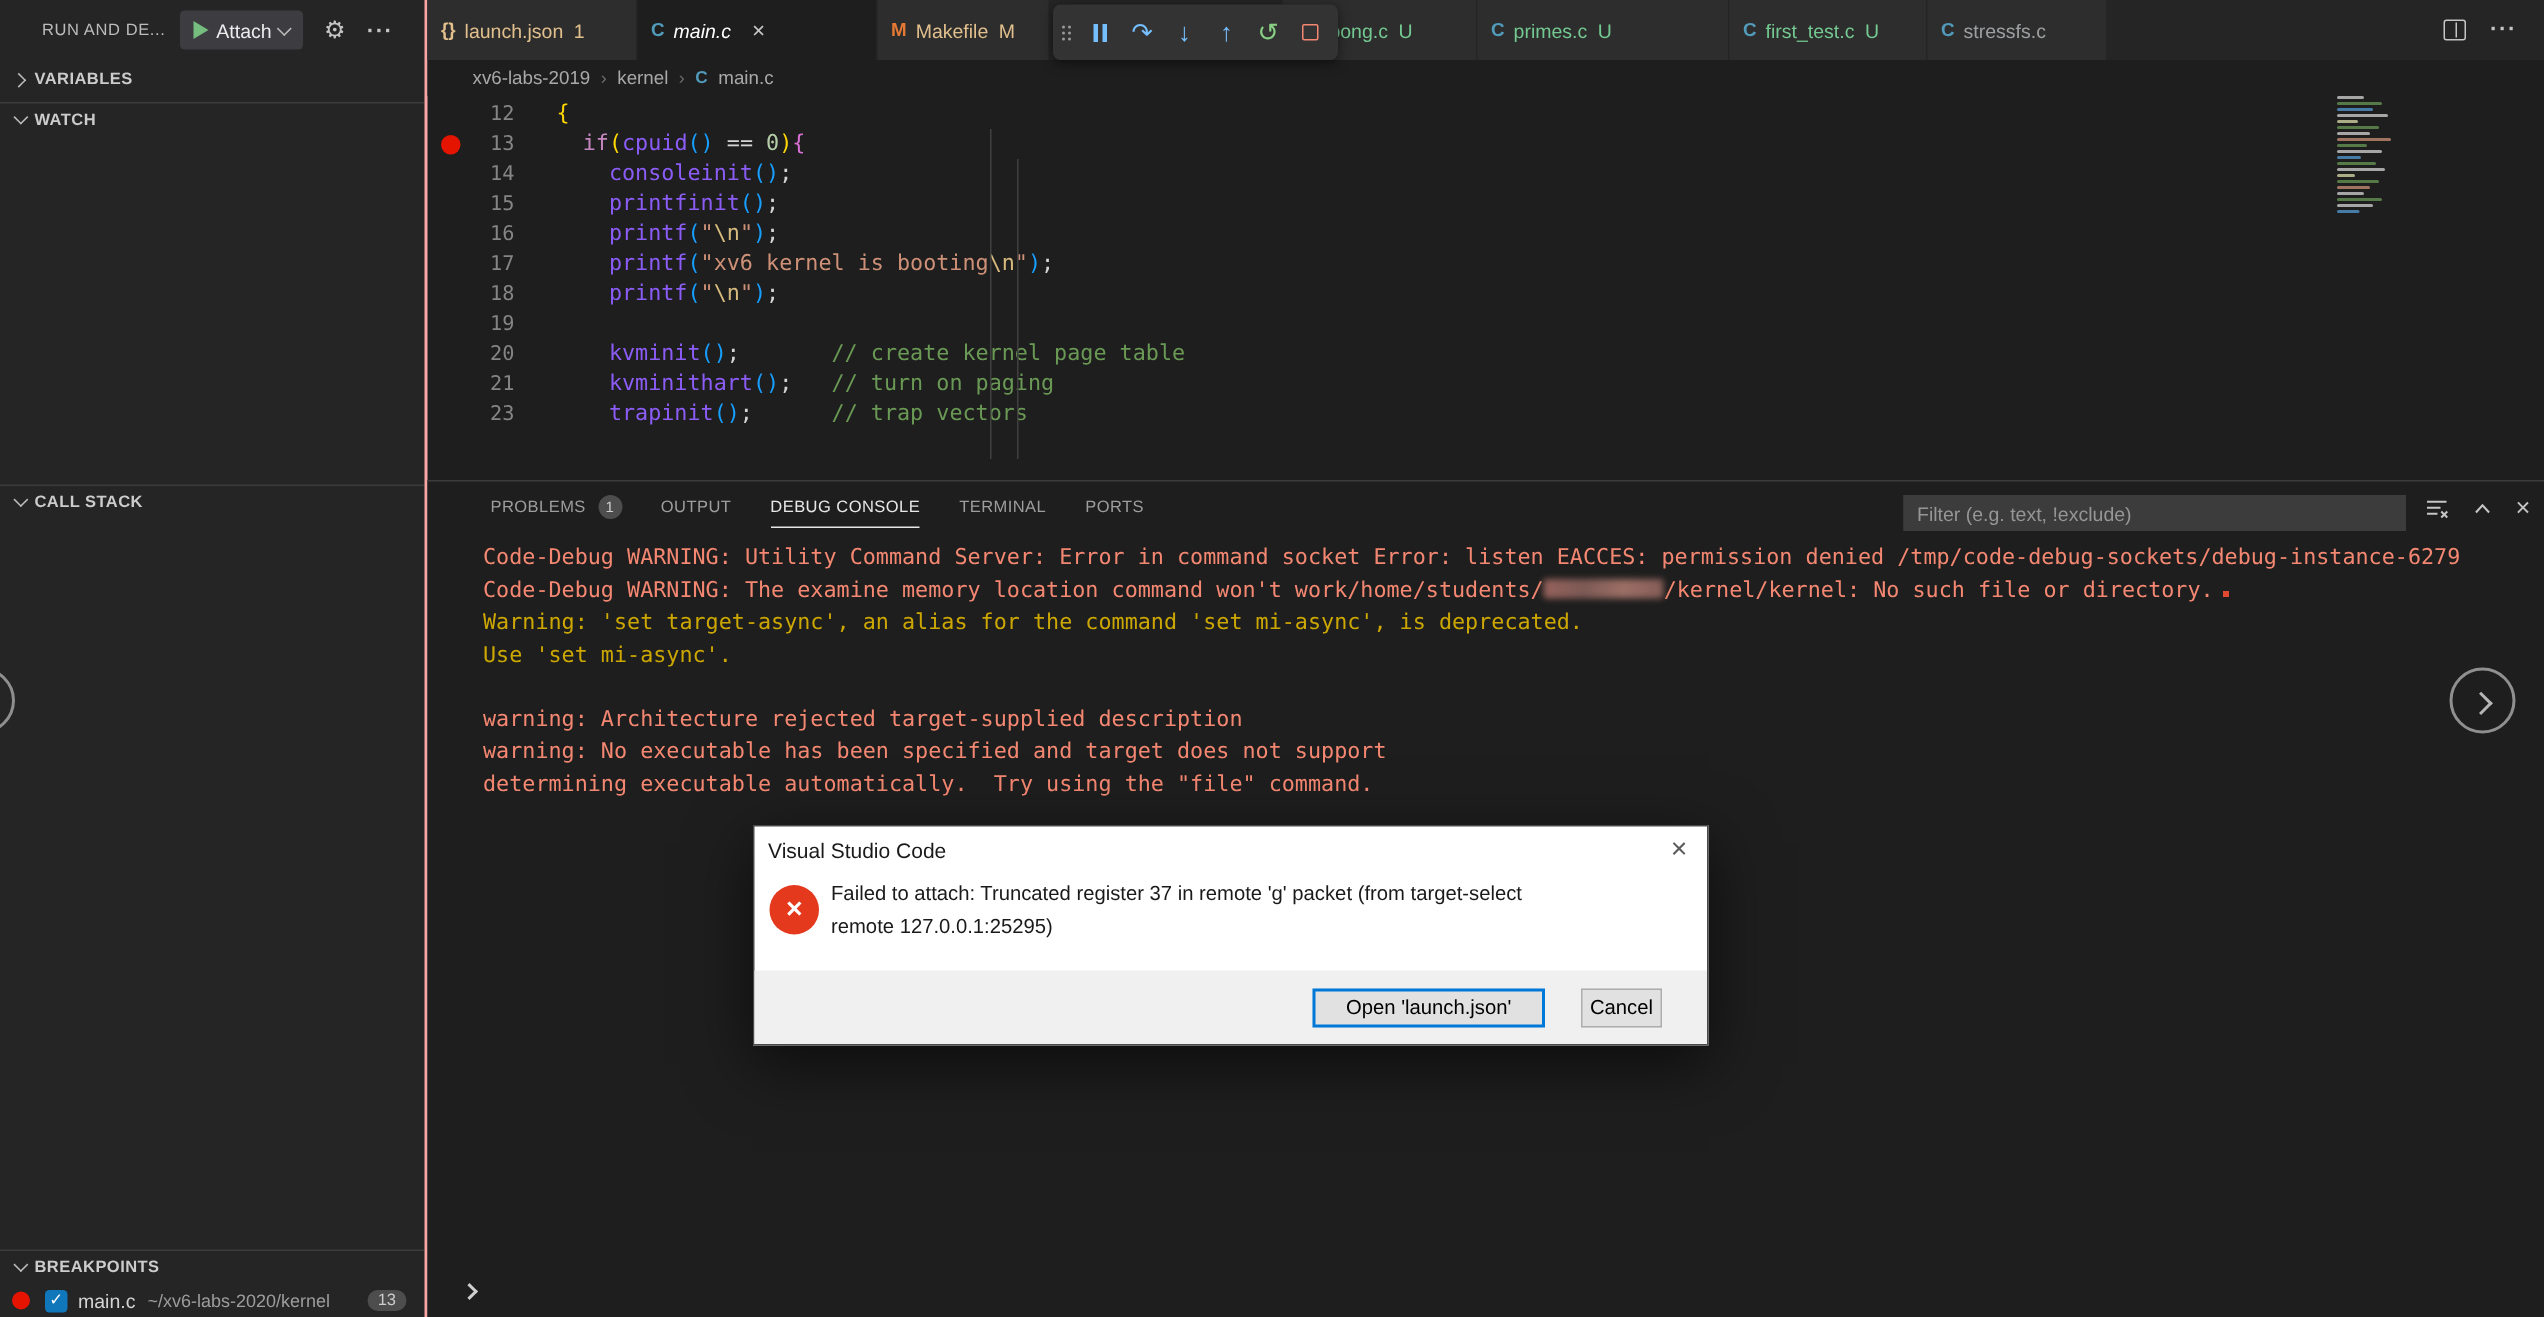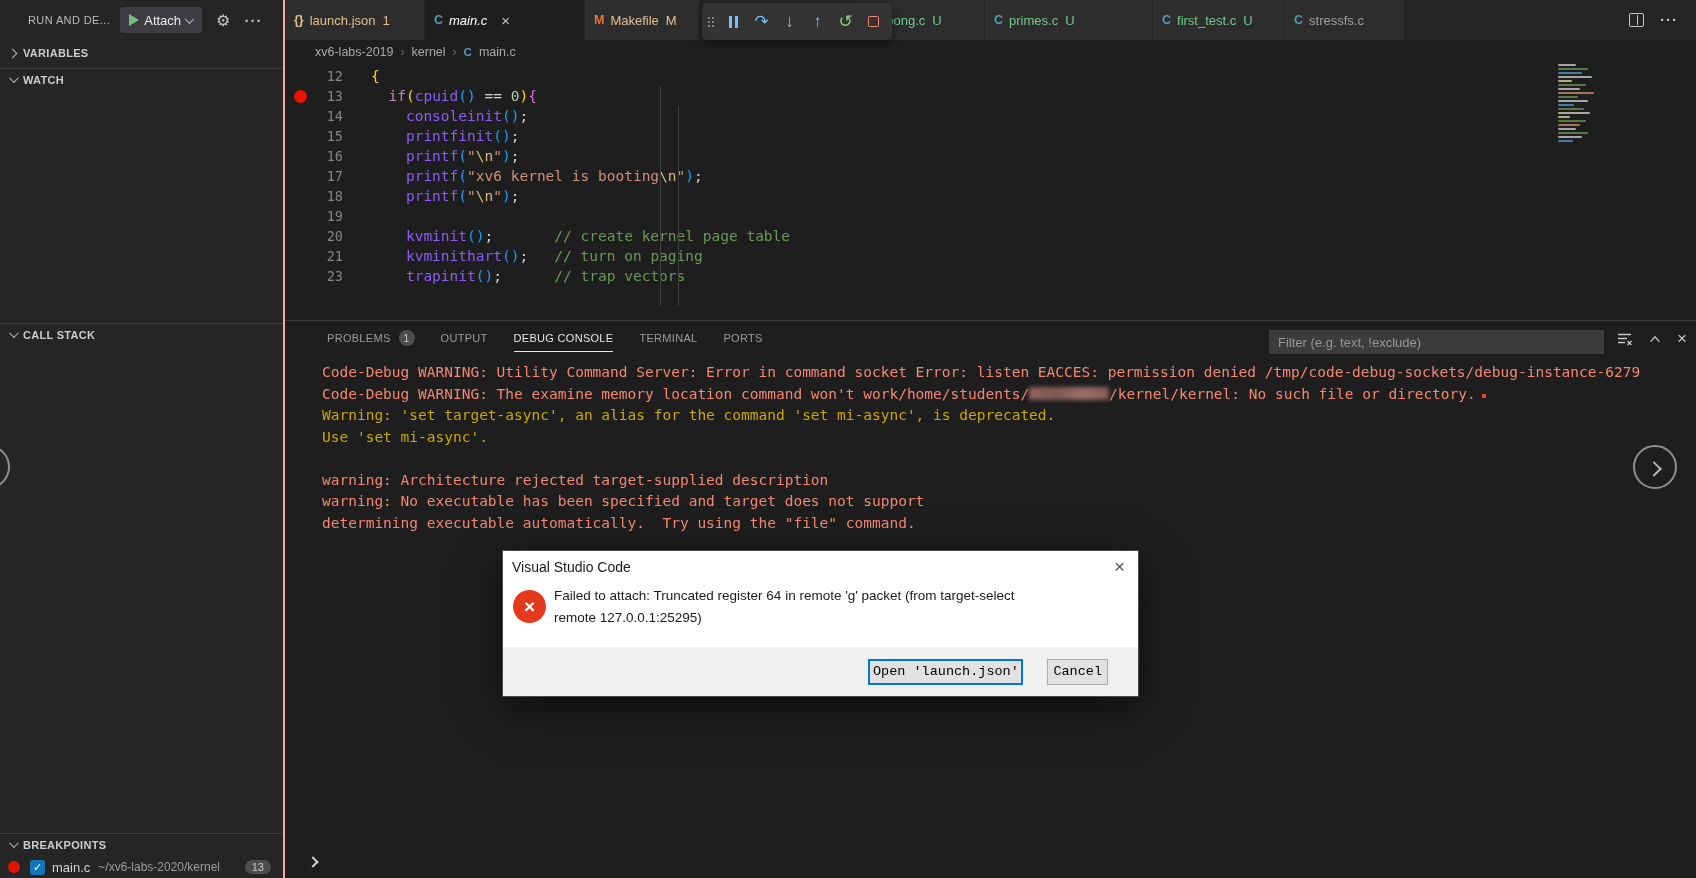--- a/index.html
+++ b/index.html
@@ -101,21 +101,21 @@
   #console-prompt { position:absolute; left:24px; bottom:8px; }
   #console-prompt .chev { width:8px; height:8px; border-color:#cfcfcf; border-width:2px; }
 
   
   #dialog { position:absolute; left:502px; top:550px; width:637px; height:147px; background:#ffffff; border:1px solid #4a4a4a; box-shadow:0 12px 40px rgba(0,0,0,.6); z-index:20; color:#1a1a1a; }
   #dialog-title { position:absolute; left:9px; top:8px; font-size:14px; color:#1a1a1a; }
   #dialog-close { position:absolute; right:13px; top:5px; font-size:19px; color:#5a5a5a; cursor:pointer; }
   #dialog-icon { position:absolute; left:10px; top:39px; width:33px; height:33px; border-radius:50%; background:#e5391e; color:#fff; display:flex; align-items:center; justify-content:center; font-size:19px; font-weight:bold; }
   #dialog-msg { position:absolute; left:51px; top:34px; width:560px; font-size:13.5px; line-height:22px; color:#1a1a1a; }
   #dialog-footer { position:absolute; left:0; right:0; bottom:0; height:49px; background:#f0f0f0; display:flex; align-items:center; justify-content:flex-end; gap:24px; padding-right:30px; }
-  .dlg-btn { height:26px; font-size:13.5px; font-family:Liberation Mono, monospace; background:#e1e1e1; color:#000; cursor:pointer; }
+  .dlg-btn { height:26px; font-size:13.5px; font-family:Liberation Sans, sans-serif; background:#e1e1e1; color:#000; cursor:pointer; }
   #btn-open { min-width:155px; border:2px solid #0078d7; }
   #btn-cancel { min-width:53px; border:1px solid #adadad; padding:0 5px; }
 
   
   .nav-circle { position:absolute; width:44px; height:44px; border:2px solid #8f8f8f; border-radius:50%; display:flex; align-items:center; justify-content:center; z-index:8; cursor:pointer; }
   #nav-left { left:-34px; top:445px; }
   #nav-right { left:1633px; top:445px; }
   #nav-right .chev { width:11px; height:11px; border-color:#b5b5b5; border-width:2px; transform:rotate(-45deg) translateX(-2px); }
 
   #red-marker { position:absolute; left:1482px; top:394px; width:4px; height:4px; background:#e0492f; }
@@ -366,21 +366,21 @@
   <div id="console-prompt">
     <span class="chev chev-right"></span>
   </div>
 </div>
 
 <div id="dialog">
   <div id="dialog-title">Visual Studio Code</div>
   <div id="dialog-close">×</div>
   <div id="dialog-icon">×</div>
   <div id="dialog-msg">
-    <div>Failed to attach: Truncated register 64 in remote 'g' packet (from target-select</div>
+    <div>Failed to attach: Truncated register 37 in remote 'g' packet (from target-select</div>
     <div>remote 127.0.0.1:25295)</div>
   </div>
   <div id="dialog-footer">
     <button class="dlg-btn" id="btn-open">Open 'launch.json'</button>
     <button class="dlg-btn" id="btn-cancel">Cancel</button>
   </div>
 </div>
 
 <div class="nav-circle" id="nav-left"></div>
 <div class="nav-circle" id="nav-right">

